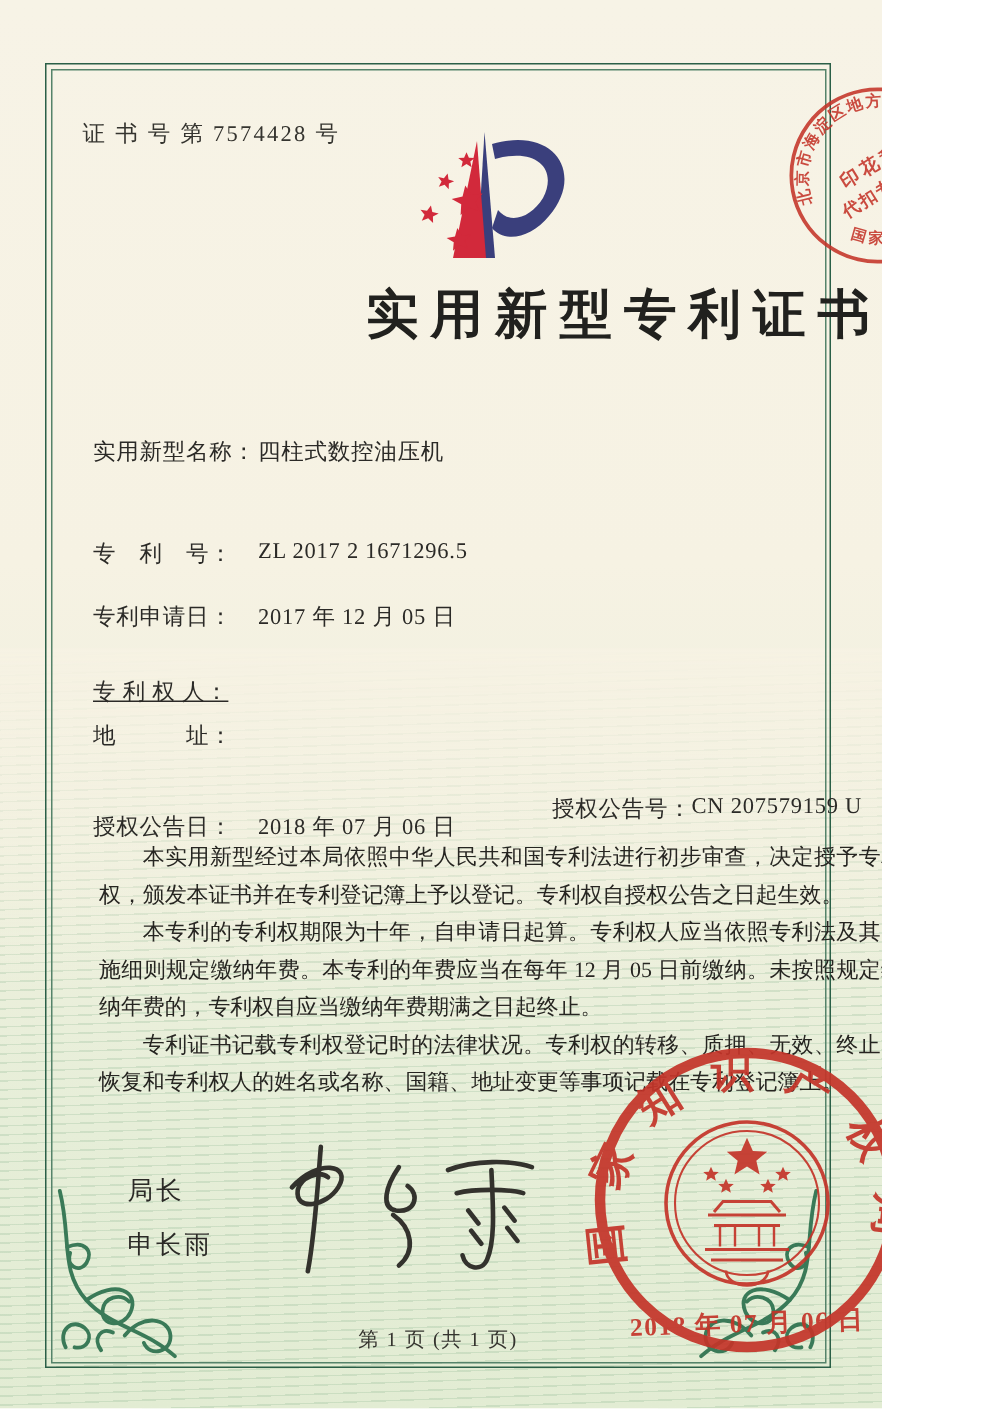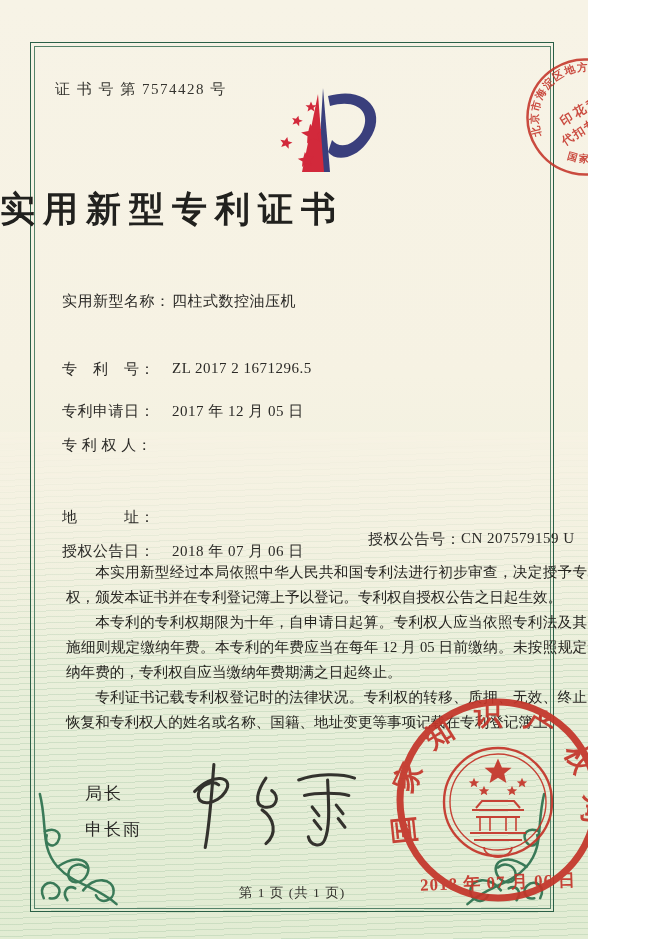--- a/index.html
+++ b/index.html
@@ -18,22 +18,22 @@
   .border-outer{
     position:absolute;left:30px;top:42px;right:34px;bottom:27px;
     border:1.6px solid #2a5f47;
   }
   .border-inner{
     position:absolute;left:2.5px;top:2.5px;right:2.5px;bottom:2.5px;
     border:1px solid #55836a;
   }
   .abs{position:absolute;}
   .cert-no{left:55px;top:80px;font-size:15px;letter-spacing:1.5px;color:#35342f;}
-  .title{left:0;right:0;top:186px;text-align:left;font-size:35px;font-weight:bold;
-         letter-spacing:8px;color:#21211e;}
+  .title{left:0;right:0;top:186px;text-align:right;font-size:35px;font-weight:bold;
+         letter-spacing:8px;color:#21211e;padding-left:24px;}
   .row{left:62px;font-size:15px;letter-spacing:.5px;display:flex;color:#2b2a27;}
   .row .lbl{white-space:pre;width:110px;flex:0 0 auto;}
   .row .val{white-space:pre-line;}
   .grant-no{left:368px;top:530px;font-size:15px;letter-spacing:.5px;display:flex;}
   .paras{left:66px;top:560px;width:536px;font-size:14.6px;line-height:25px;
          text-align:justify;color:#262521;}
   .paras p{margin:0;text-indent:2em;}
   .sig-label{left:85px;font-size:17px;letter-spacing:2px;color:#2b2a27;}
   .footer{left:30px;right:34px;top:884px;text-align:center;font-size:13.5px;color:#35342f;letter-spacing:1px;}
   .stamp-top{left:518px;top:50px;width:134px;height:134px;transform:rotate(-32deg);opacity:.88;}
@@ -116,24 +116,24 @@
     <span class="val">四柱式数控油压机</span>
   </div>
   <div class="abs row" style="top:360px;">
     <span class="lbl">专　利　号：</span>
     <span class="val">ZL 2017 2 1671296.5</span>
   </div>
   <div class="abs row" style="top:402px;">
     <span class="lbl">专利申请日：</span>
     <span class="val">2017 年 12 月 05 日</span>
   </div>
-  <div class="abs row" style="top:436px;">
+  <div class="abs row" style="top:452px;text-decoration:underline;">
     <span class="lbl">专 利 权 人：</span>
   </div>
-  <div class="abs row" style="top:506px;width:540px;line-height:22px;">
+  <div class="abs row" style="top:480px;width:540px;line-height:22px;">
     <span class="lbl">地　　　址：</span>
   </div>
   <div class="abs row" style="top:530px;margin-top:12px;">
     <span class="lbl">授权公告日：</span>
     <span class="val">2018 年 07 月 06 日</span>
   </div>
   <div class="abs grant-no">
     <span class="lbl" style="white-space:pre;">授权公告号：</span>
     <span class="val">CN 207579159 U</span>
   </div>

